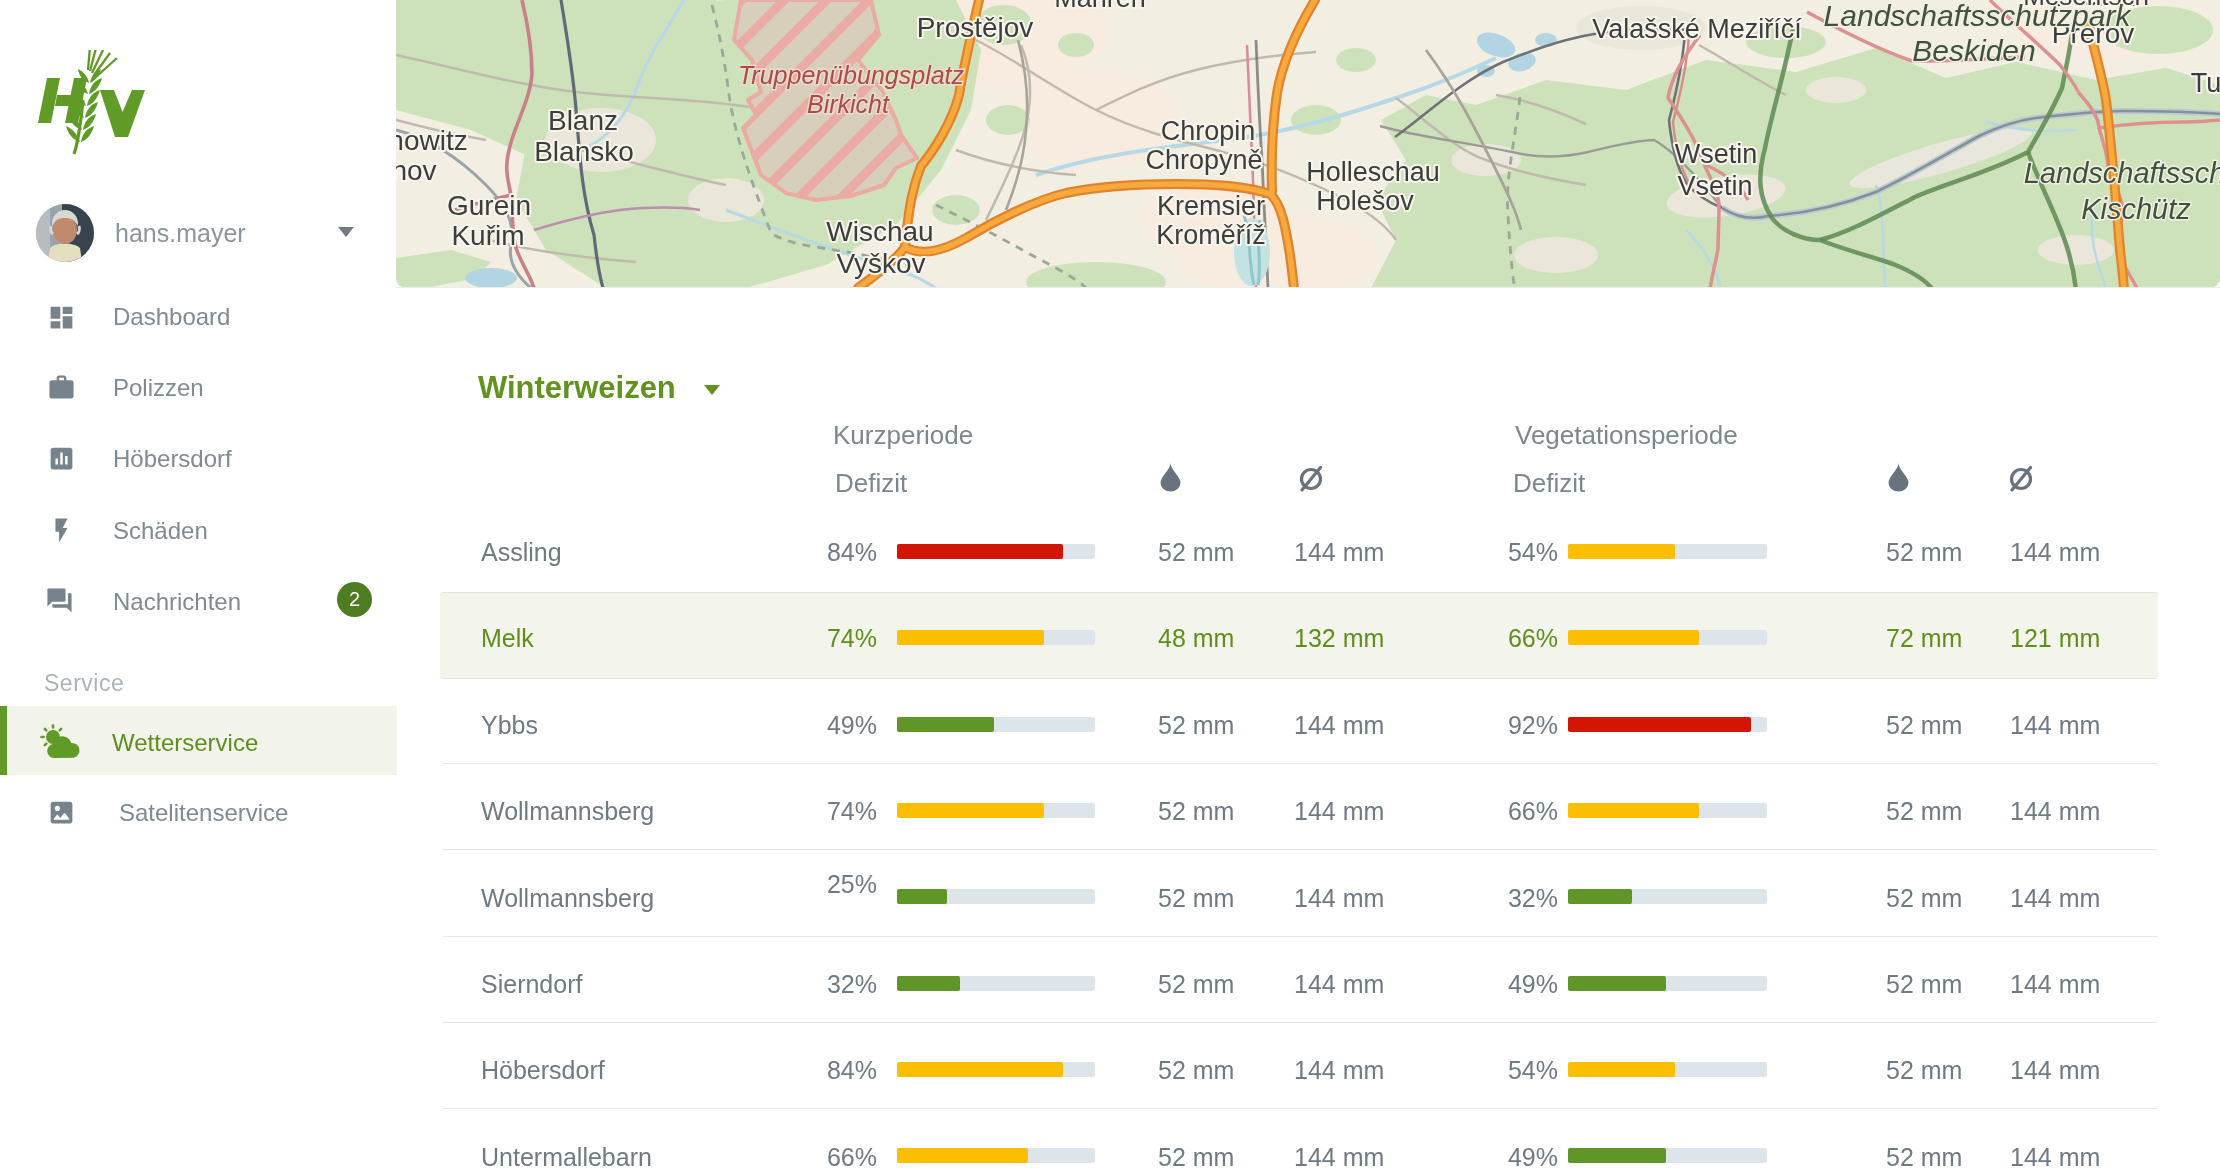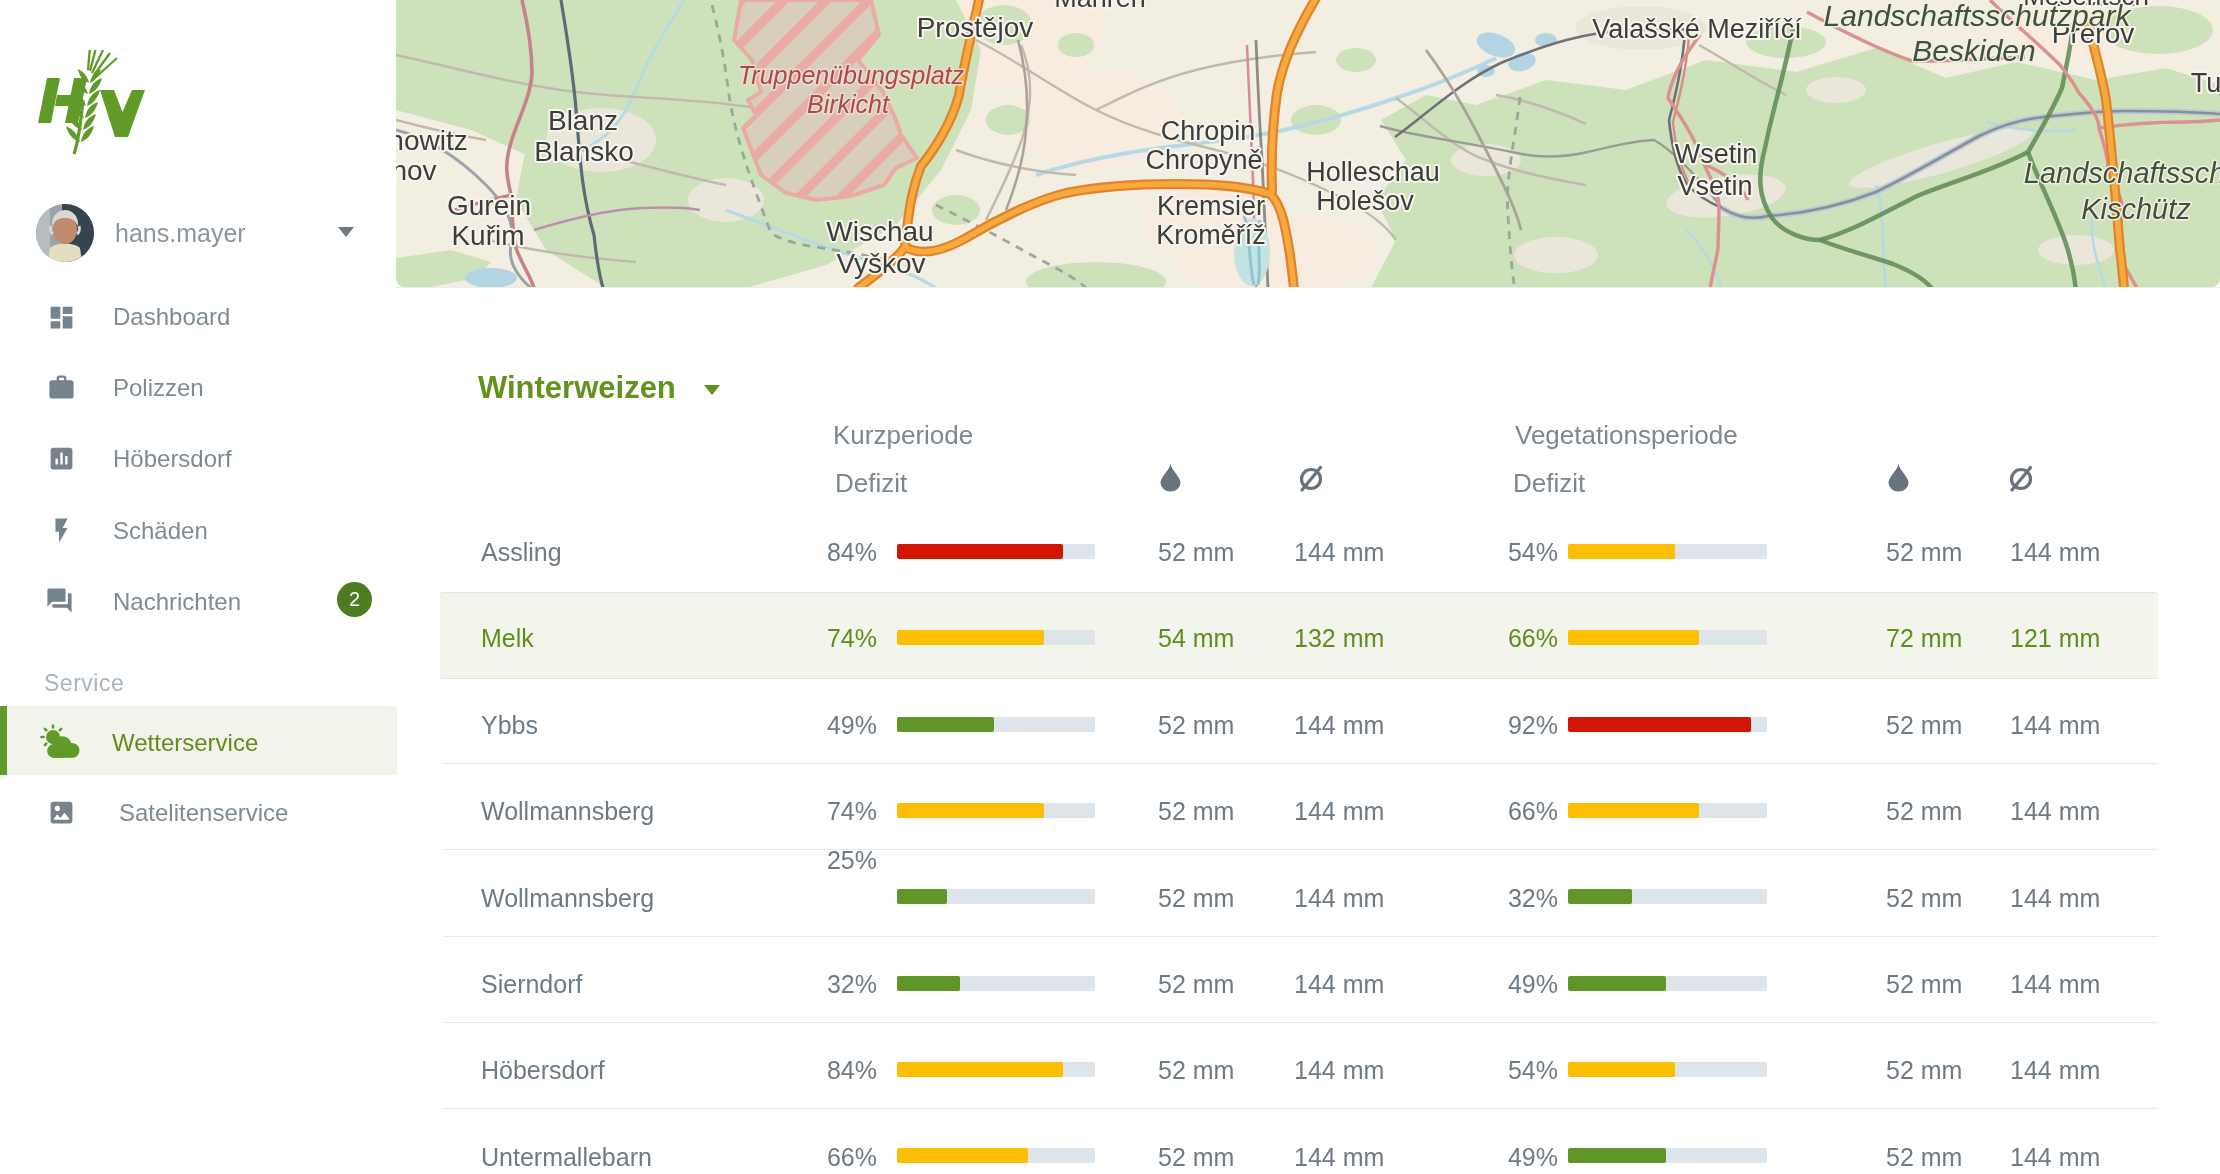--- a/index.html
+++ b/index.html
@@ -335,21 +335,21 @@
 <div class="bar" style="left:1568px;top:543.5px;width:199px;">
     <i style="width:54%;background:#fcbe00;"></i>
   </div>
 <div class="cell" style="left:1886px;top:538px;">52 mm</div>
 <div class="cell" style="left:2010px;top:538px;">144 mm</div>
 <div class="cell grn" style="left:481px;top:624px;">Melk</div>
 <div class="cell grn pct" style="left:757px;top:624px;">74%</div>
 <div class="bar" style="left:897px;top:629.5px;width:198px;">
     <i style="width:74%;background:#fcbe00;"></i>
   </div>
-<div class="cell grn" style="left:1158px;top:624px;">54 mm</div>
+<div class="cell grn" style="left:1158px;top:624px;">48 mm</div>
 <div class="cell grn" style="left:1294px;top:624px;">132 mm</div>
 <div class="cell grn pct" style="left:1438px;top:624px;">66%</div>
 <div class="bar" style="left:1568px;top:629.5px;width:199px;">
     <i style="width:66%;background:#fcbe00;"></i>
   </div>
 <div class="cell grn" style="left:1886px;top:624px;">72 mm</div>
 <div class="cell grn" style="left:2010px;top:624px;">121 mm</div>
 <div class="cell" style="left:481px;top:711px;">Ybbs</div>
 <div class="cell pct" style="left:757px;top:711px;">49%</div>
 <div class="bar" style="left:897px;top:716.5px;width:198px;">
@@ -370,21 +370,21 @@
   </div>
 <div class="cell" style="left:1158px;top:797px;">52 mm</div>
 <div class="cell" style="left:1294px;top:797px;">144 mm</div>
 <div class="cell pct" style="left:1438px;top:797px;">66%</div>
 <div class="bar" style="left:1568px;top:802.5px;width:199px;">
     <i style="width:66%;background:#fcbe00;"></i>
   </div>
 <div class="cell" style="left:1886px;top:797px;">52 mm</div>
 <div class="cell" style="left:2010px;top:797px;">144 mm</div>
 <div class="cell" style="left:481px;top:883.5px;">Wollmannsberg</div>
-<div class="cell pct" style="left:757px;top:846px;">25%</div>
+<div class="cell pct" style="left:757px;top:870px;">25%</div>
 <div class="bar" style="left:897px;top:889.0px;width:198px;">
     <i style="width:25%;background:#609627;"></i>
   </div>
 <div class="cell" style="left:1158px;top:883.5px;">52 mm</div>
 <div class="cell" style="left:1294px;top:883.5px;">144 mm</div>
 <div class="cell pct" style="left:1438px;top:883.5px;">32%</div>
 <div class="bar" style="left:1568px;top:889.0px;width:199px;">
     <i style="width:32%;background:#609627;"></i>
   </div>
 <div class="cell" style="left:1886px;top:883.5px;">52 mm</div>

